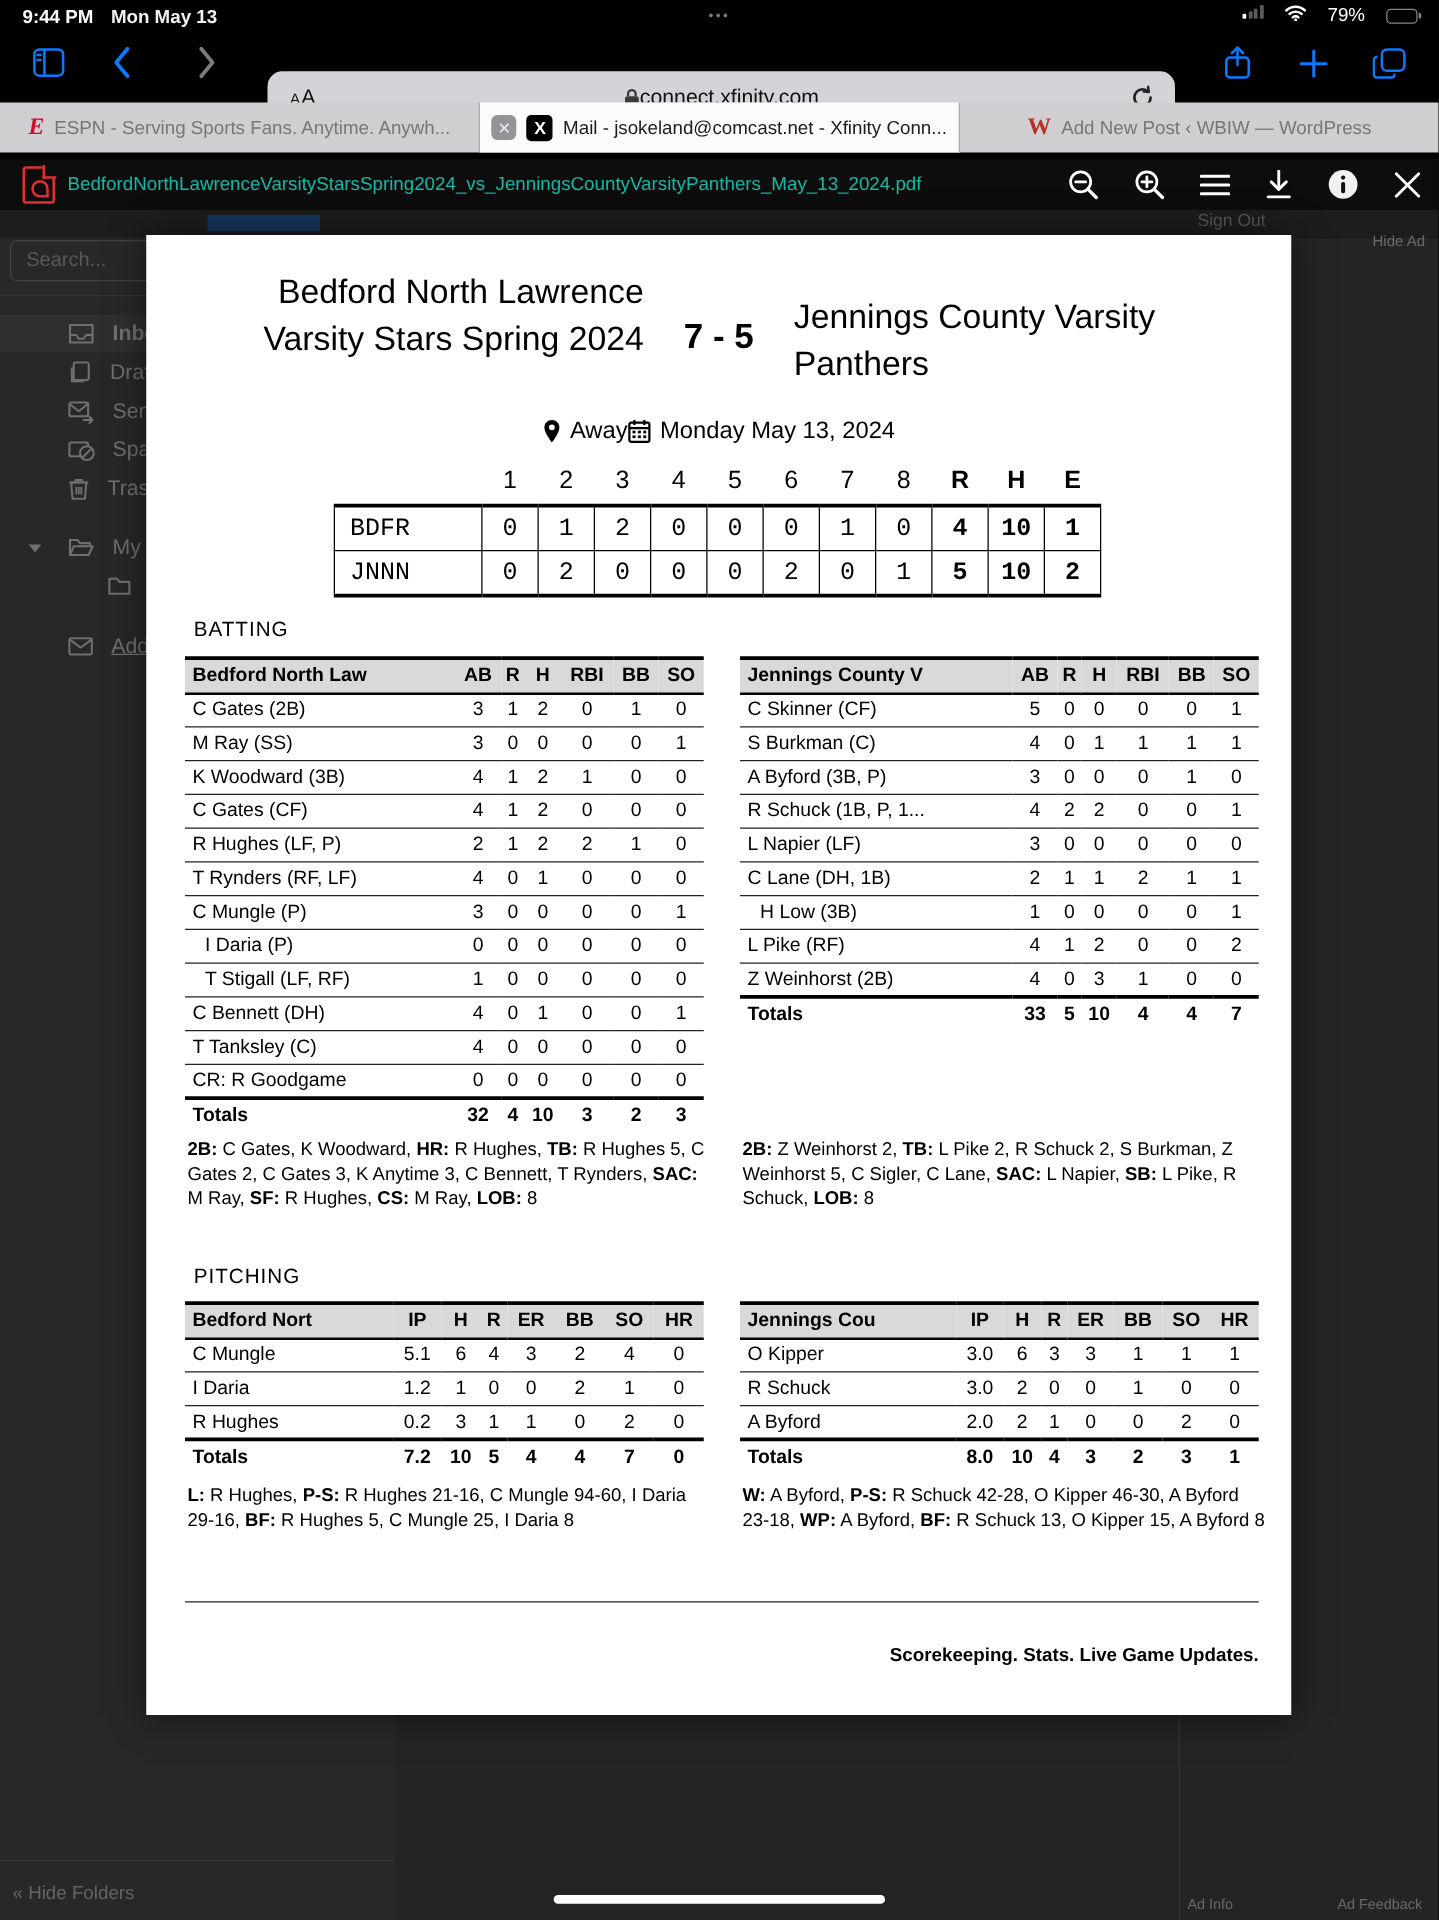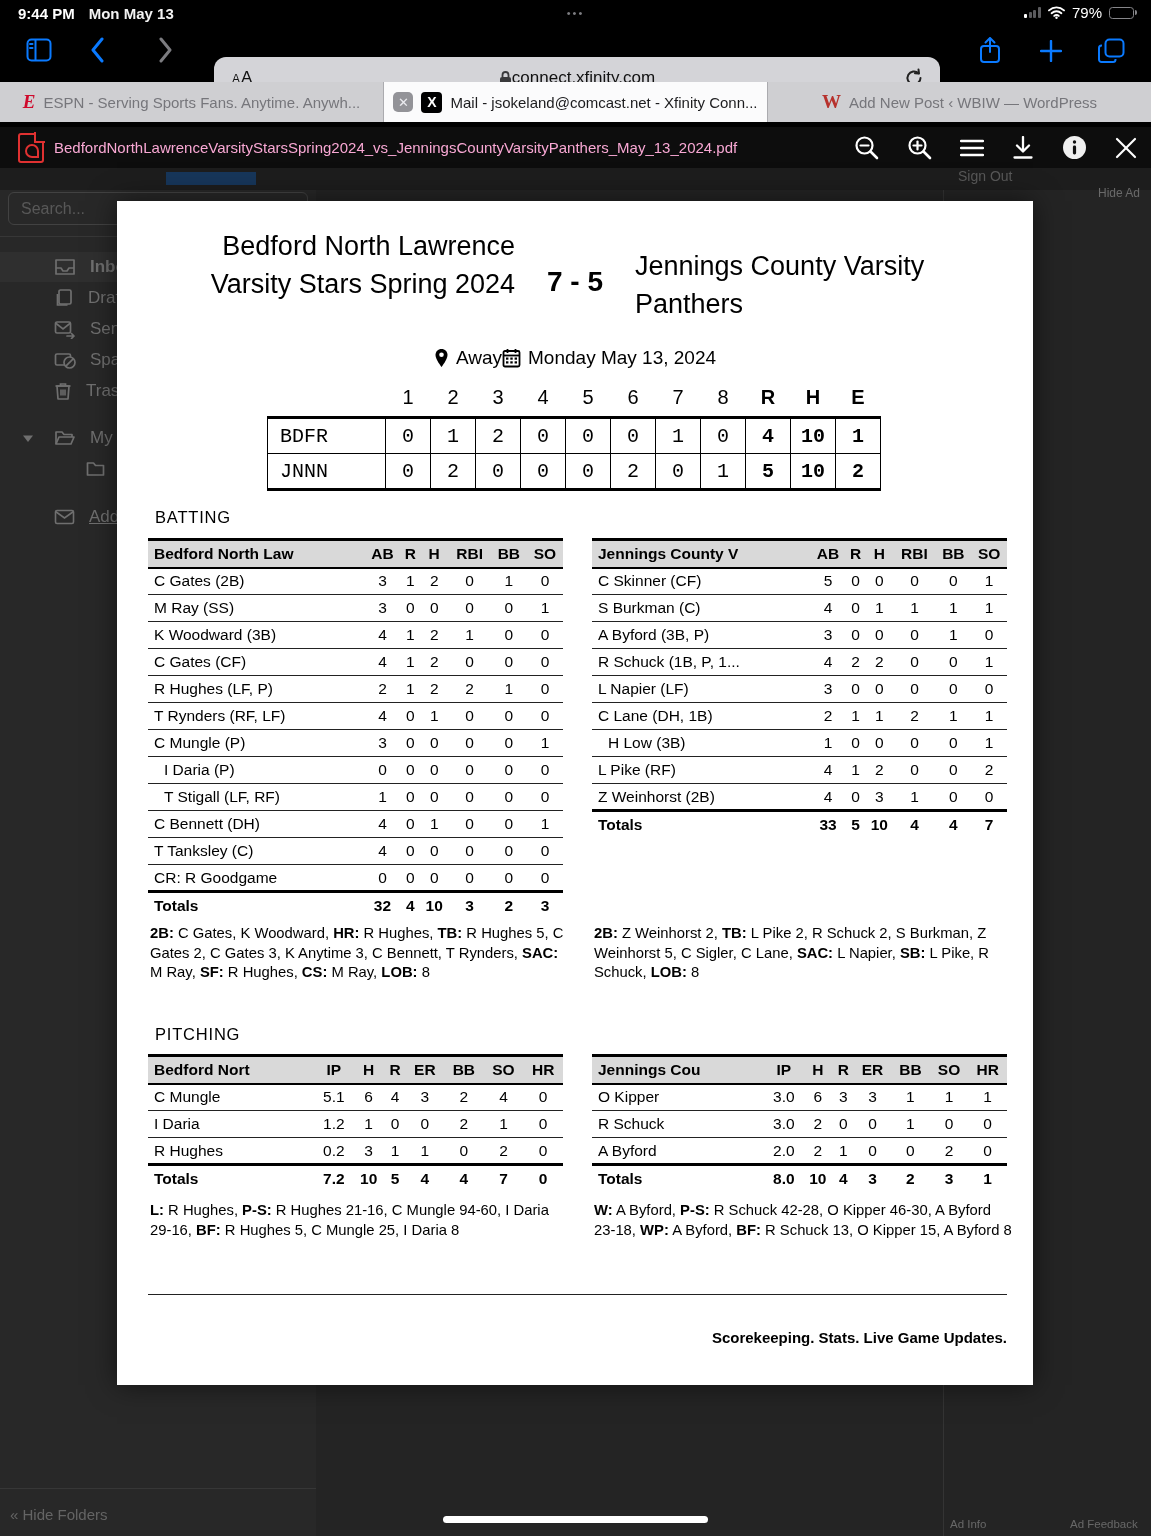--- a/index.html
+++ b/index.html
@@ -7,21 +7,21 @@
   .screen{position:relative;width:1151px;height:1536px;background:#000;overflow:hidden;
           font-family:"Liberation Sans",sans-serif;padding-left:42px;-webkit-font-smoothing:antialiased;}
   .abs{position:absolute;}
 
   
   .statusbar{left:0;top:0;width:1151px;height:26px;color:#fff;font-size:15px;}
   .st-left{left:18px;top:5px;display:flex;gap:14px;}
   .st-time{font-weight:700;}
   .st-date{font-weight:600;color:#f2f2f2;}
   .st-dots{left:0;top:7px;width:1151px;text-align:center;color:#7c7c80;font-size:11px;letter-spacing:2px;}
-  .st-right{right:14px;top:4px;display:flex;align-items:center;gap:7px;}
+  .st-right{right:14px;top:4px;display:flex;gap:17px;}
   .cellbars{display:flex;align-items:flex-end;gap:1.5px;height:11px;}
   .cellbars i{display:block;width:3px;border-radius:1px;background:#5b5b5e;}
   .cellbars i.on{background:#fff;}
   .batt{display:flex;align-items:center;gap:1px;}
   .batt-body{width:25px;height:12px;border:1px solid #86868a;border-radius:3.5px;padding:1px;}
   .batt-fill{height:100%;background:#fff;border-radius:2px;}
   .batt-nub{width:2px;height:5px;background:#86868a;border-radius:0 2px 2px 0;}
 
   
   .toolbar{left:0;top:26px;width:1151px;height:56px;background:#000;}
@@ -46,21 +46,21 @@
          display:flex;align-items:center;justify-content:center;}
   .wplogo{color:#b7312c;font-weight:700;font-size:19px;font-family:"Liberation Serif",serif;}
 
   
   .pdfbar{left:0;top:127px;width:1151px;height:41px;background:#0d0d0d;display:flex;align-items:center;}
   .pdficon{margin-left:18px;position:relative;width:26px;height:30px;border:2.5px solid #e03131;border-radius:3px;}
   .pdficon:before{content:"";position:absolute;right:-2.5px;top:-2.5px;width:9px;height:9px;
                   background:#0d0d0d;border-left:2.5px solid #e03131;border-bottom:2.5px solid #e03131;}
   .pdficon:after{content:"";position:absolute;left:5px;top:9px;width:10px;height:10px;
                  border:2.5px solid #e03131;border-radius:50% 50% 0 50%;}
-  .pdfname{margin-left:10px;color:#f9a8d4;font-size:15px;white-space:nowrap;}
+  .pdfname{margin-left:10px;color:#14b8a6;font-size:15px;white-space:nowrap;}
   .pdftools{margin-left:auto;margin-right:14px;display:flex;align-items:center;gap:28px;color:#fff;}
 
   
   .emailband{left:0;top:168px;width:1151px;height:22px;background:#1d1d1d;}
   .emailbg{left:0;top:190px;width:1151px;height:1346px;background:#242424;}
   .sidebar{left:0;top:190px;width:316px;height:1346px;background:#282828;color:#6f6f6f;}
   .searchbox{left:8px;top:2px;width:300px;height:33px;border:1.5px solid #424242;border-radius:6px;
              display:flex;align-items:center;padding-left:12px;font-size:16px;color:#585858;background:transparent;}
   .side-div{left:0;top:46px;width:316px;height:0;border-top:1px solid #373737;}
   .sideitem{position:absolute;left:0;width:316px;height:30px;display:flex;align-items:center;gap:14px;
@@ -70,21 +70,21 @@
   .linkish{text-decoration:underline;}
   .hidefolders{left:10px;top:1506px;color:#646464;font-size:15px;}
   .side-bottomdiv{left:0;top:1488px;width:316px;border-top:1px solid #373737;}
   .ad-divider{left:943px;top:190px;width:0;height:1346px;border-left:1px solid #343434;}
   .hidead{left:1098px;top:186px;color:#6a6a6a;font-size:12px;}
   .adinfo{left:950px;top:1518px;color:#686868;font-size:11.5px;}
   .adfeedback{left:1070px;top:1518px;color:#686868;font-size:11.5px;}
   .homebar{left:443px;top:1516px;width:265px;height:7px;border-radius:4px;background:#fff;}
 
   
-  .page{left:117px;top:201px;width:916px;height:1184px;background:#fff;color:#000;
+  .page{left:117px;top:188px;width:916px;height:1184px;background:#fff;color:#000;
         box-shadow:0 0 26px rgba(0,0,0,.55);}
   .titlerow{left:30px;top:26px;width:856px;display:flex;justify-content:center;}
   .t-away{width:368px;text-align:right;font-size:27px;line-height:1.42;}
   .t-score{width:120px;text-align:center;font-size:28px;font-weight:700;padding-top:39px;}
   .t-home{width:368px;text-align:left;font-size:27px;line-height:1.42;padding-top:20px;}
   .metarow{left:0;top:146px;width:916px;display:flex;justify-content:center;
            font-size:19px;align-items:center;}
   .meta-item{display:flex;align-items:center;gap:7px;}
 
   

